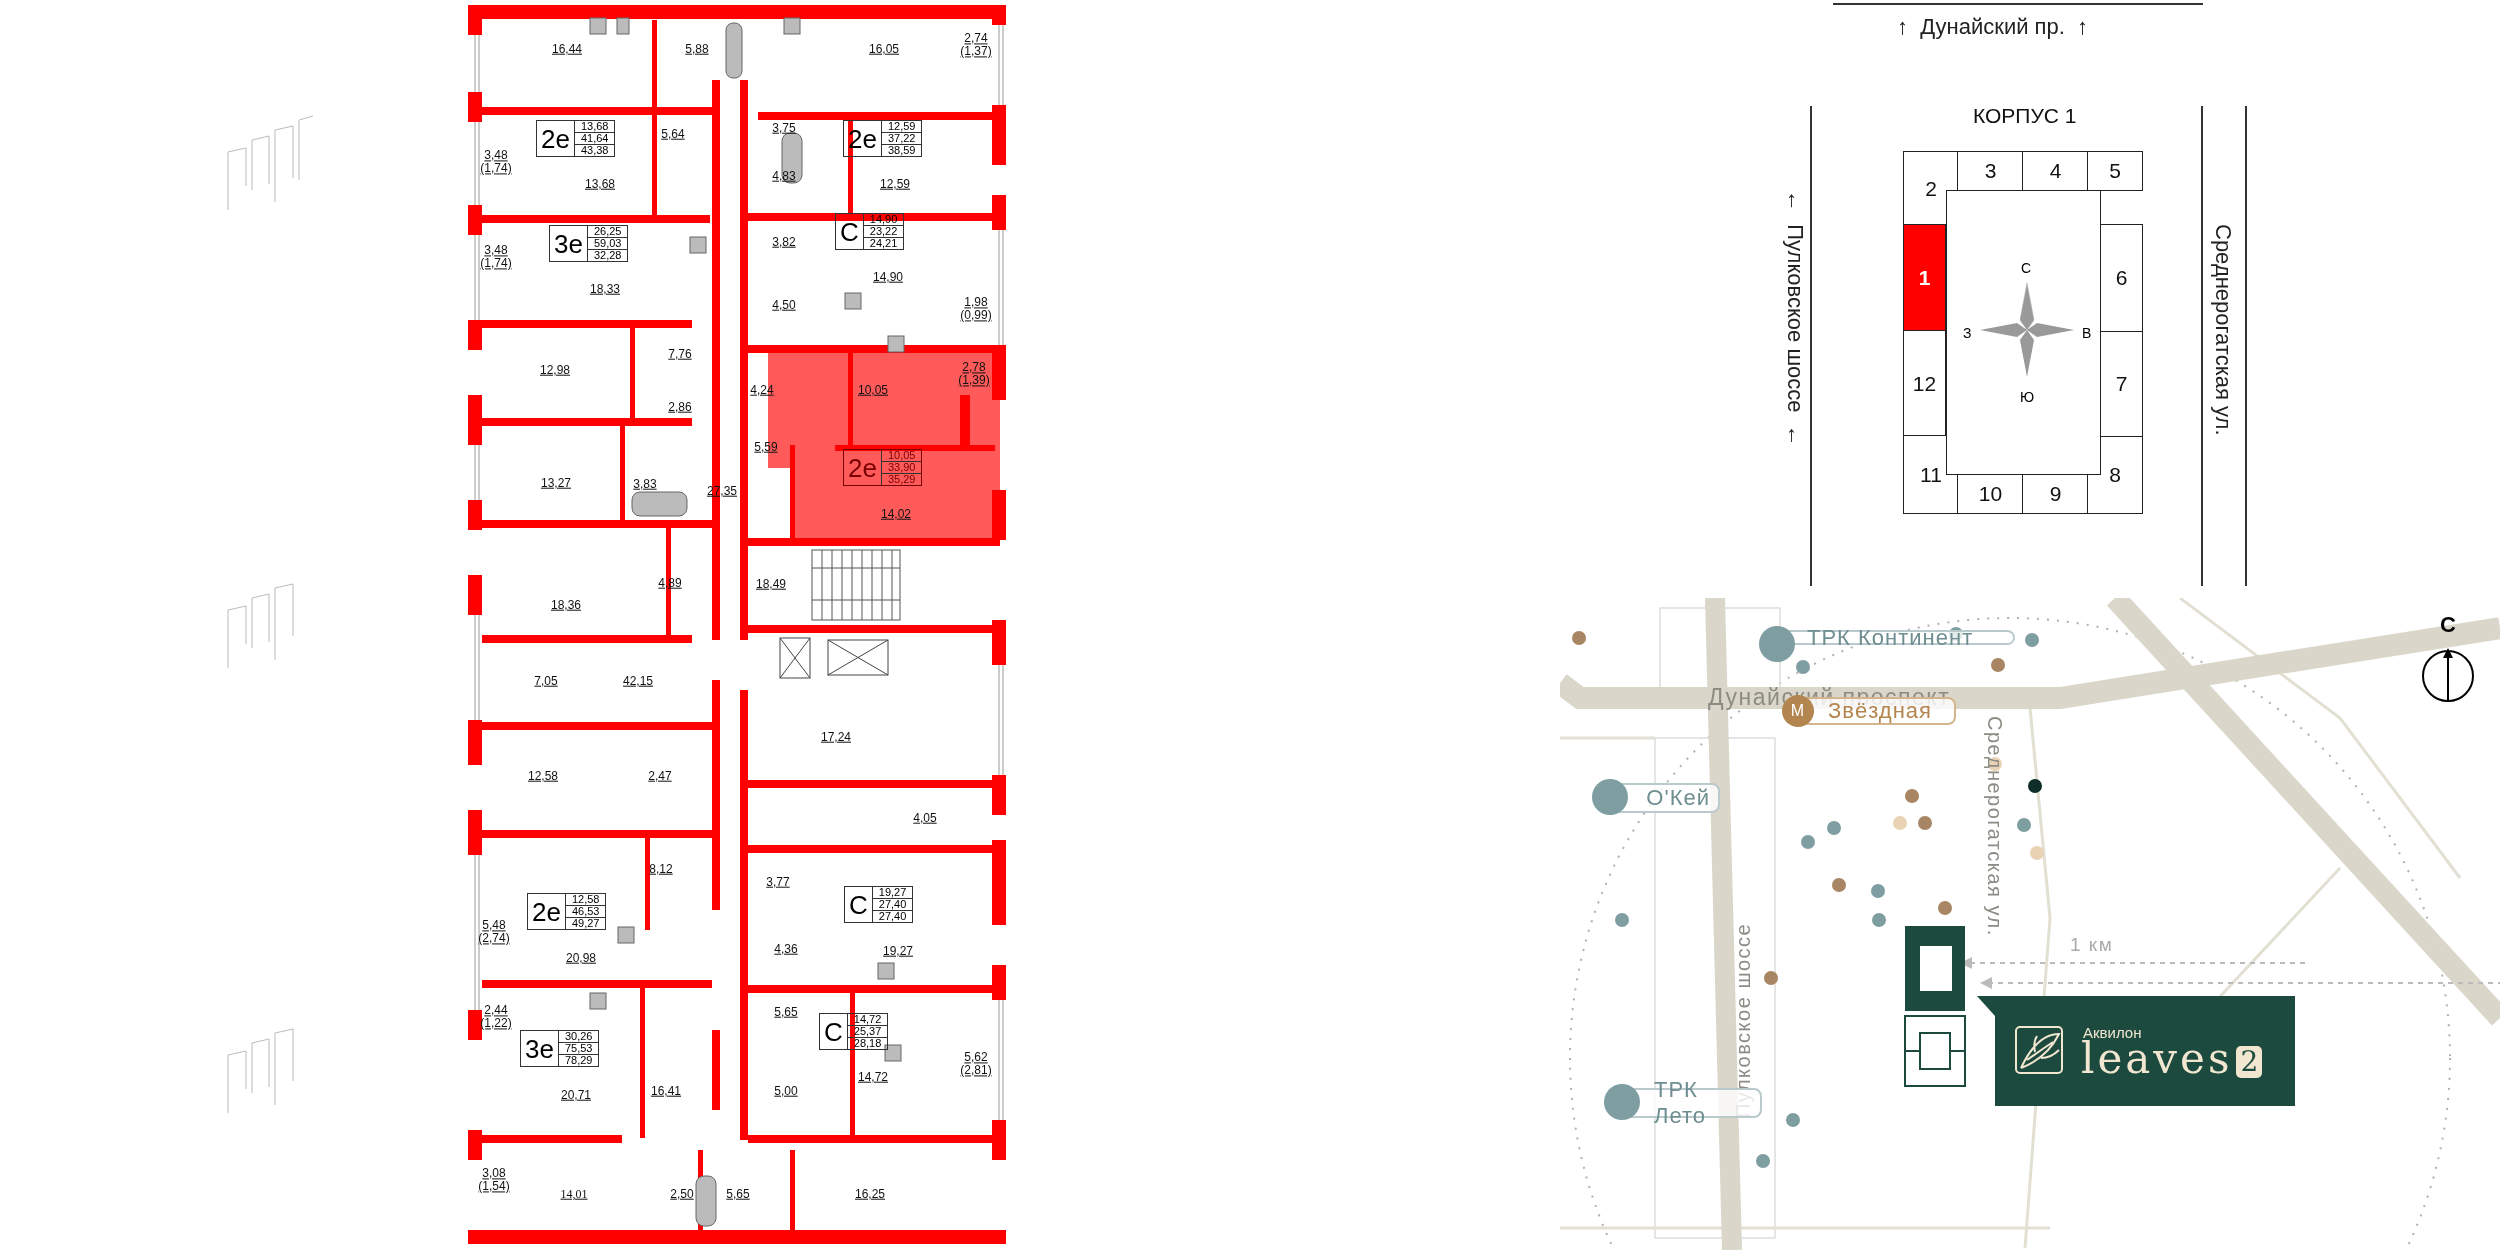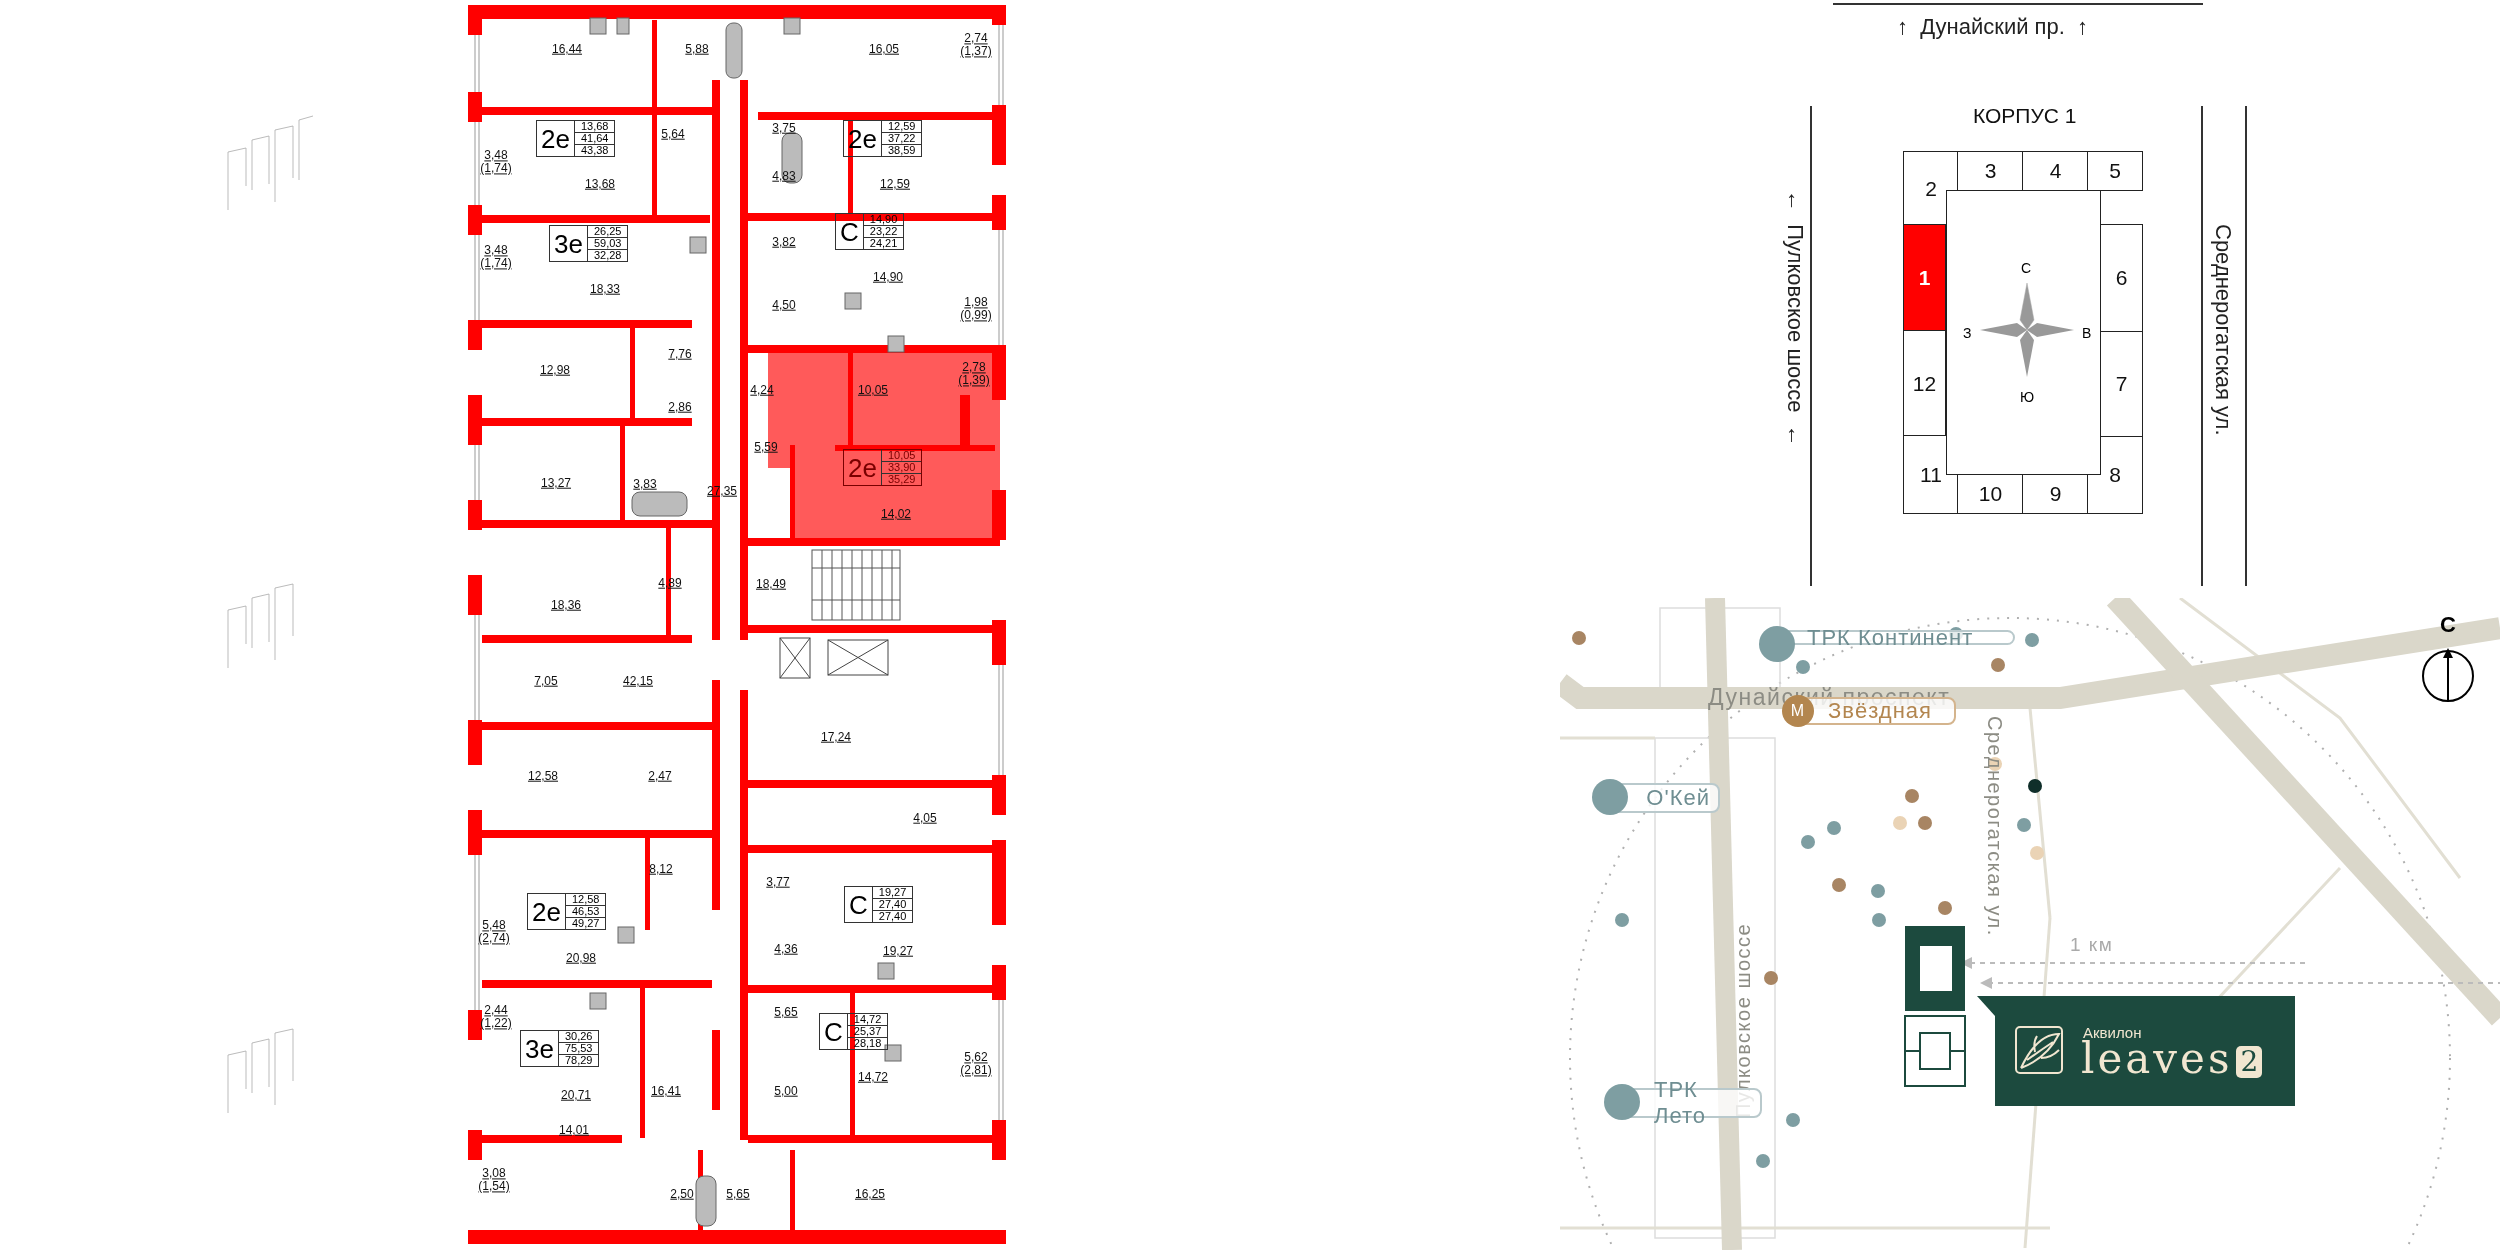--- a/index.html
+++ b/index.html
@@ -223,21 +223,21 @@
 (1,22)</div>
       <div class="plan-text" style="left: 786px; top: 1012px; white-space: pre;">5,65</div>
       <div class="plan-text" style="left: 873px; top: 1077px; white-space: pre;">14,72</div>
       <div class="plan-text" style="left: 976px; top: 1064px; white-space: pre;">5,62
 (2,81)</div>
       <div class="plan-text" style="left: 666px; top: 1091px; white-space: pre;">16,41</div>
       <div class="plan-text" style="left: 786px; top: 1091px; white-space: pre;">5,00</div>
       <div class="plan-text" style="left: 576px; top: 1095px; white-space: pre;">20,71</div>
       <div class="plan-text" style="left: 494px; top: 1180px; white-space: pre;">3,08
 (1,54)</div>
-      <div class="plan-text" style="left: 574px; top: 1130px; white-space: pre;">14,01</div>
+      <div class="plan-text" style="left: 574px; top: 1194px; white-space: pre; font-family: Liberation Serif, serif;">14,01</div>
       <div class="plan-text" style="left: 682px; top: 1194px; white-space: pre;">2,50</div>
       <div class="plan-text" style="left: 738px; top: 1194px; white-space: pre;">5,65</div>
       <div class="plan-text" style="left: 870px; top: 1194px; white-space: pre;">16,25</div>
     </div>
 
   <div id="apt-badges">
       <div class="apt-badge" style="left: 536px; top: 120px;">
         <div class="type">2е</div>
         <div class="areas">
           <span>13,68</span>

